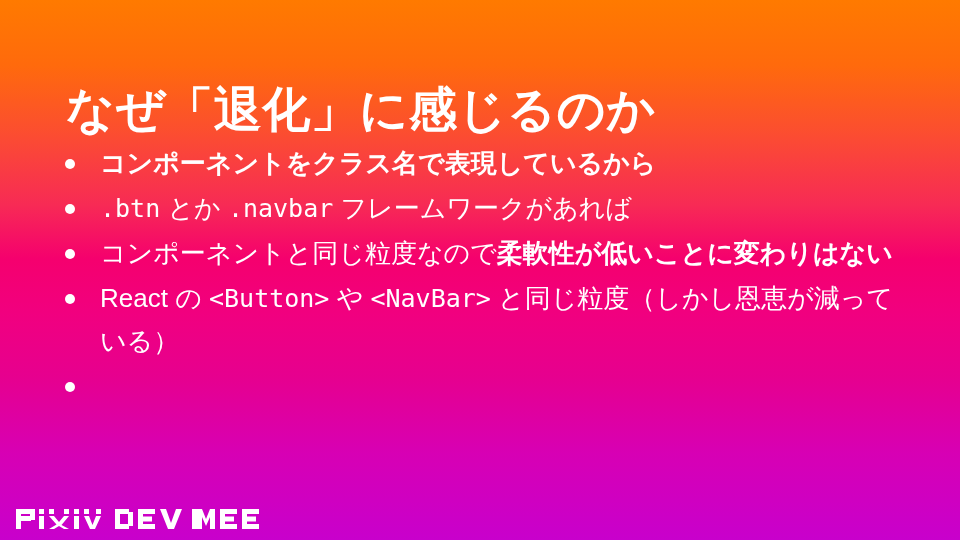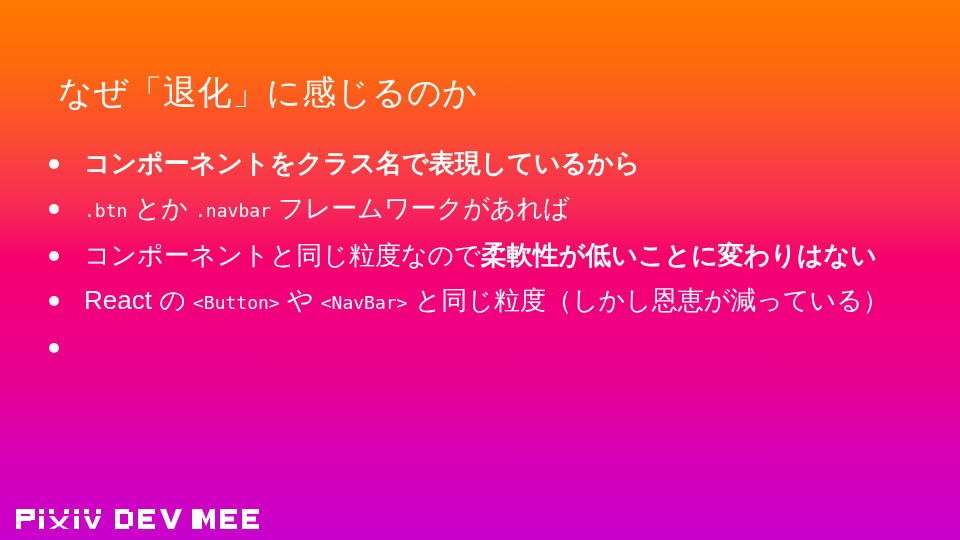--- a/index.html
+++ b/index.html
@@ -23,33 +23,33 @@
       #E6008F 70%,
       #D700B4 84%,
       #C800CC 100%
     );
     font-family: "Liberation Sans", "DejaVu Sans", sans-serif;
     -webkit-font-smoothing: antialiased;
   }
 
   .title {
     position: absolute;
-    left: 58px;
+    left: 66px;
     top: 50px;
-    font-size: 34px;
-    font-weight: normal;
+    font-size: 48px;
+    font-weight: bold;
     color: #ffffff;
     letter-spacing: 0.5px;
     line-height: 1.15;
     white-space: nowrap;
   }
 
   .bullets {
     position: absolute;
-    left: 42px;
+    left: 58px;
     top: 142px;
     width: 860px;
     list-style: none;
     margin: 0;
     padding: 0;
   }
 
   .bullet {
     position: relative;
     padding-left: 42px;
@@ -68,21 +68,21 @@
     border-radius: 50%;
     background: #ffffff;
   }
 
   .bullet.bold {
     font-weight: bold;
   }
 
   .bullet .mono {
     font-family: "DejaVu Sans Mono", "Liberation Mono", monospace;
-    font-size: 18px;
+    font-size: 25px;
   }
 
   .bullet .b {
     font-weight: bold;
   }
 
   .bullet .latin {
     font-family: "Liberation Sans", sans-serif;
   }
 

